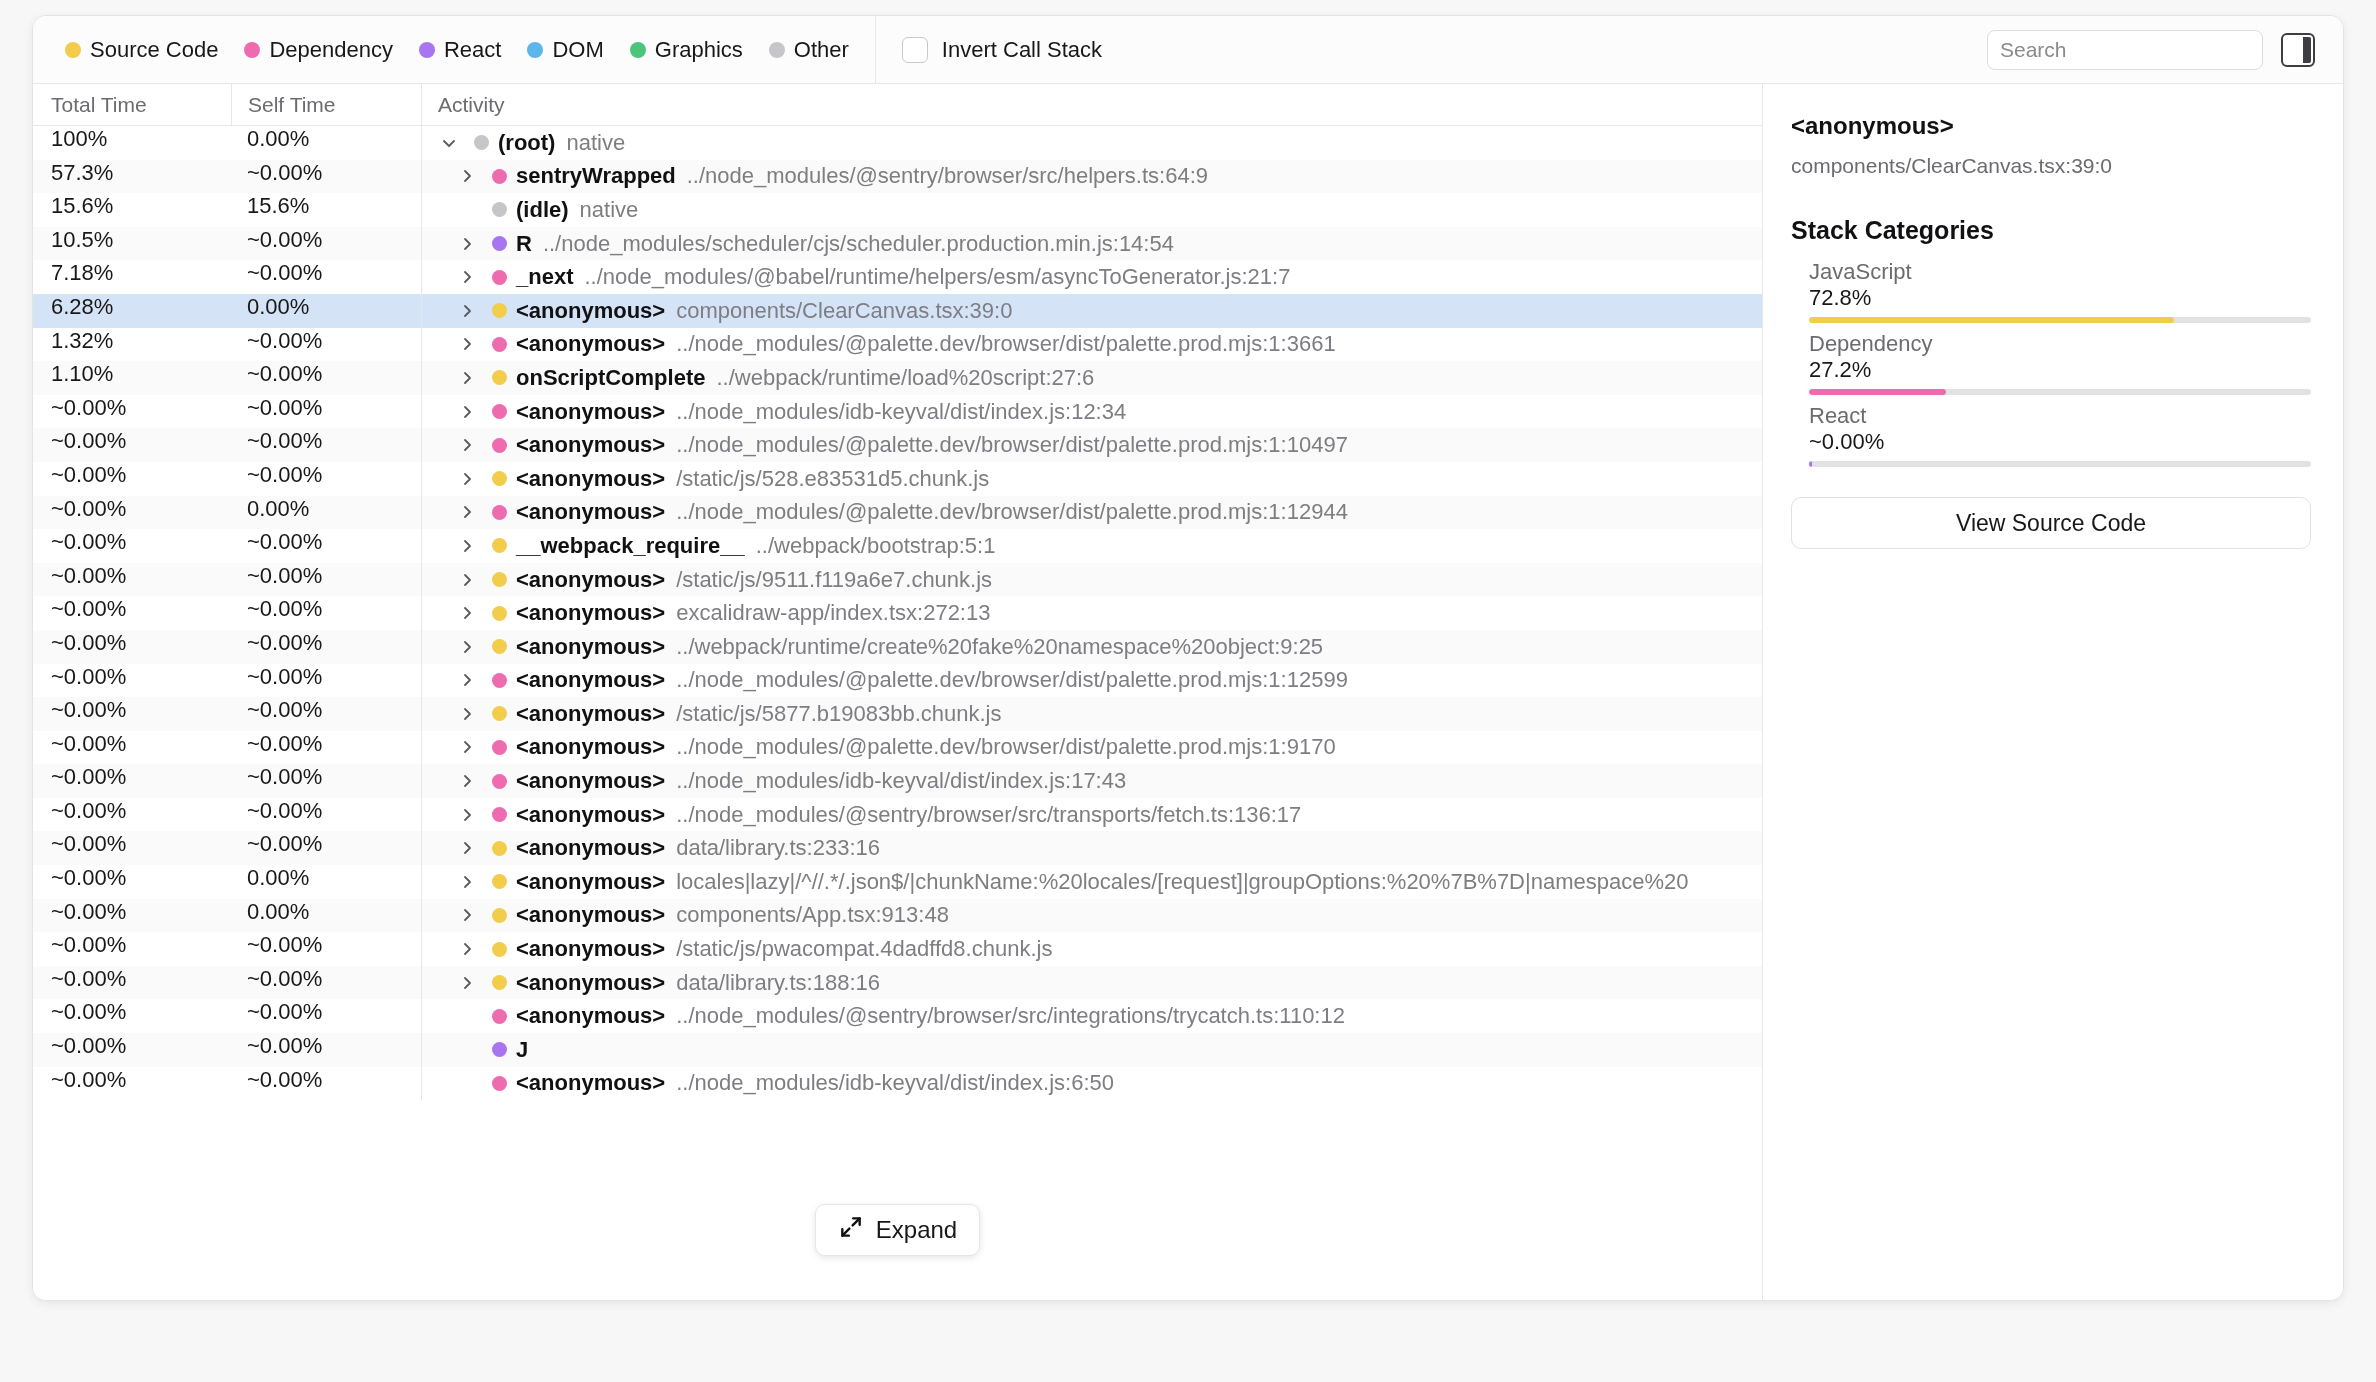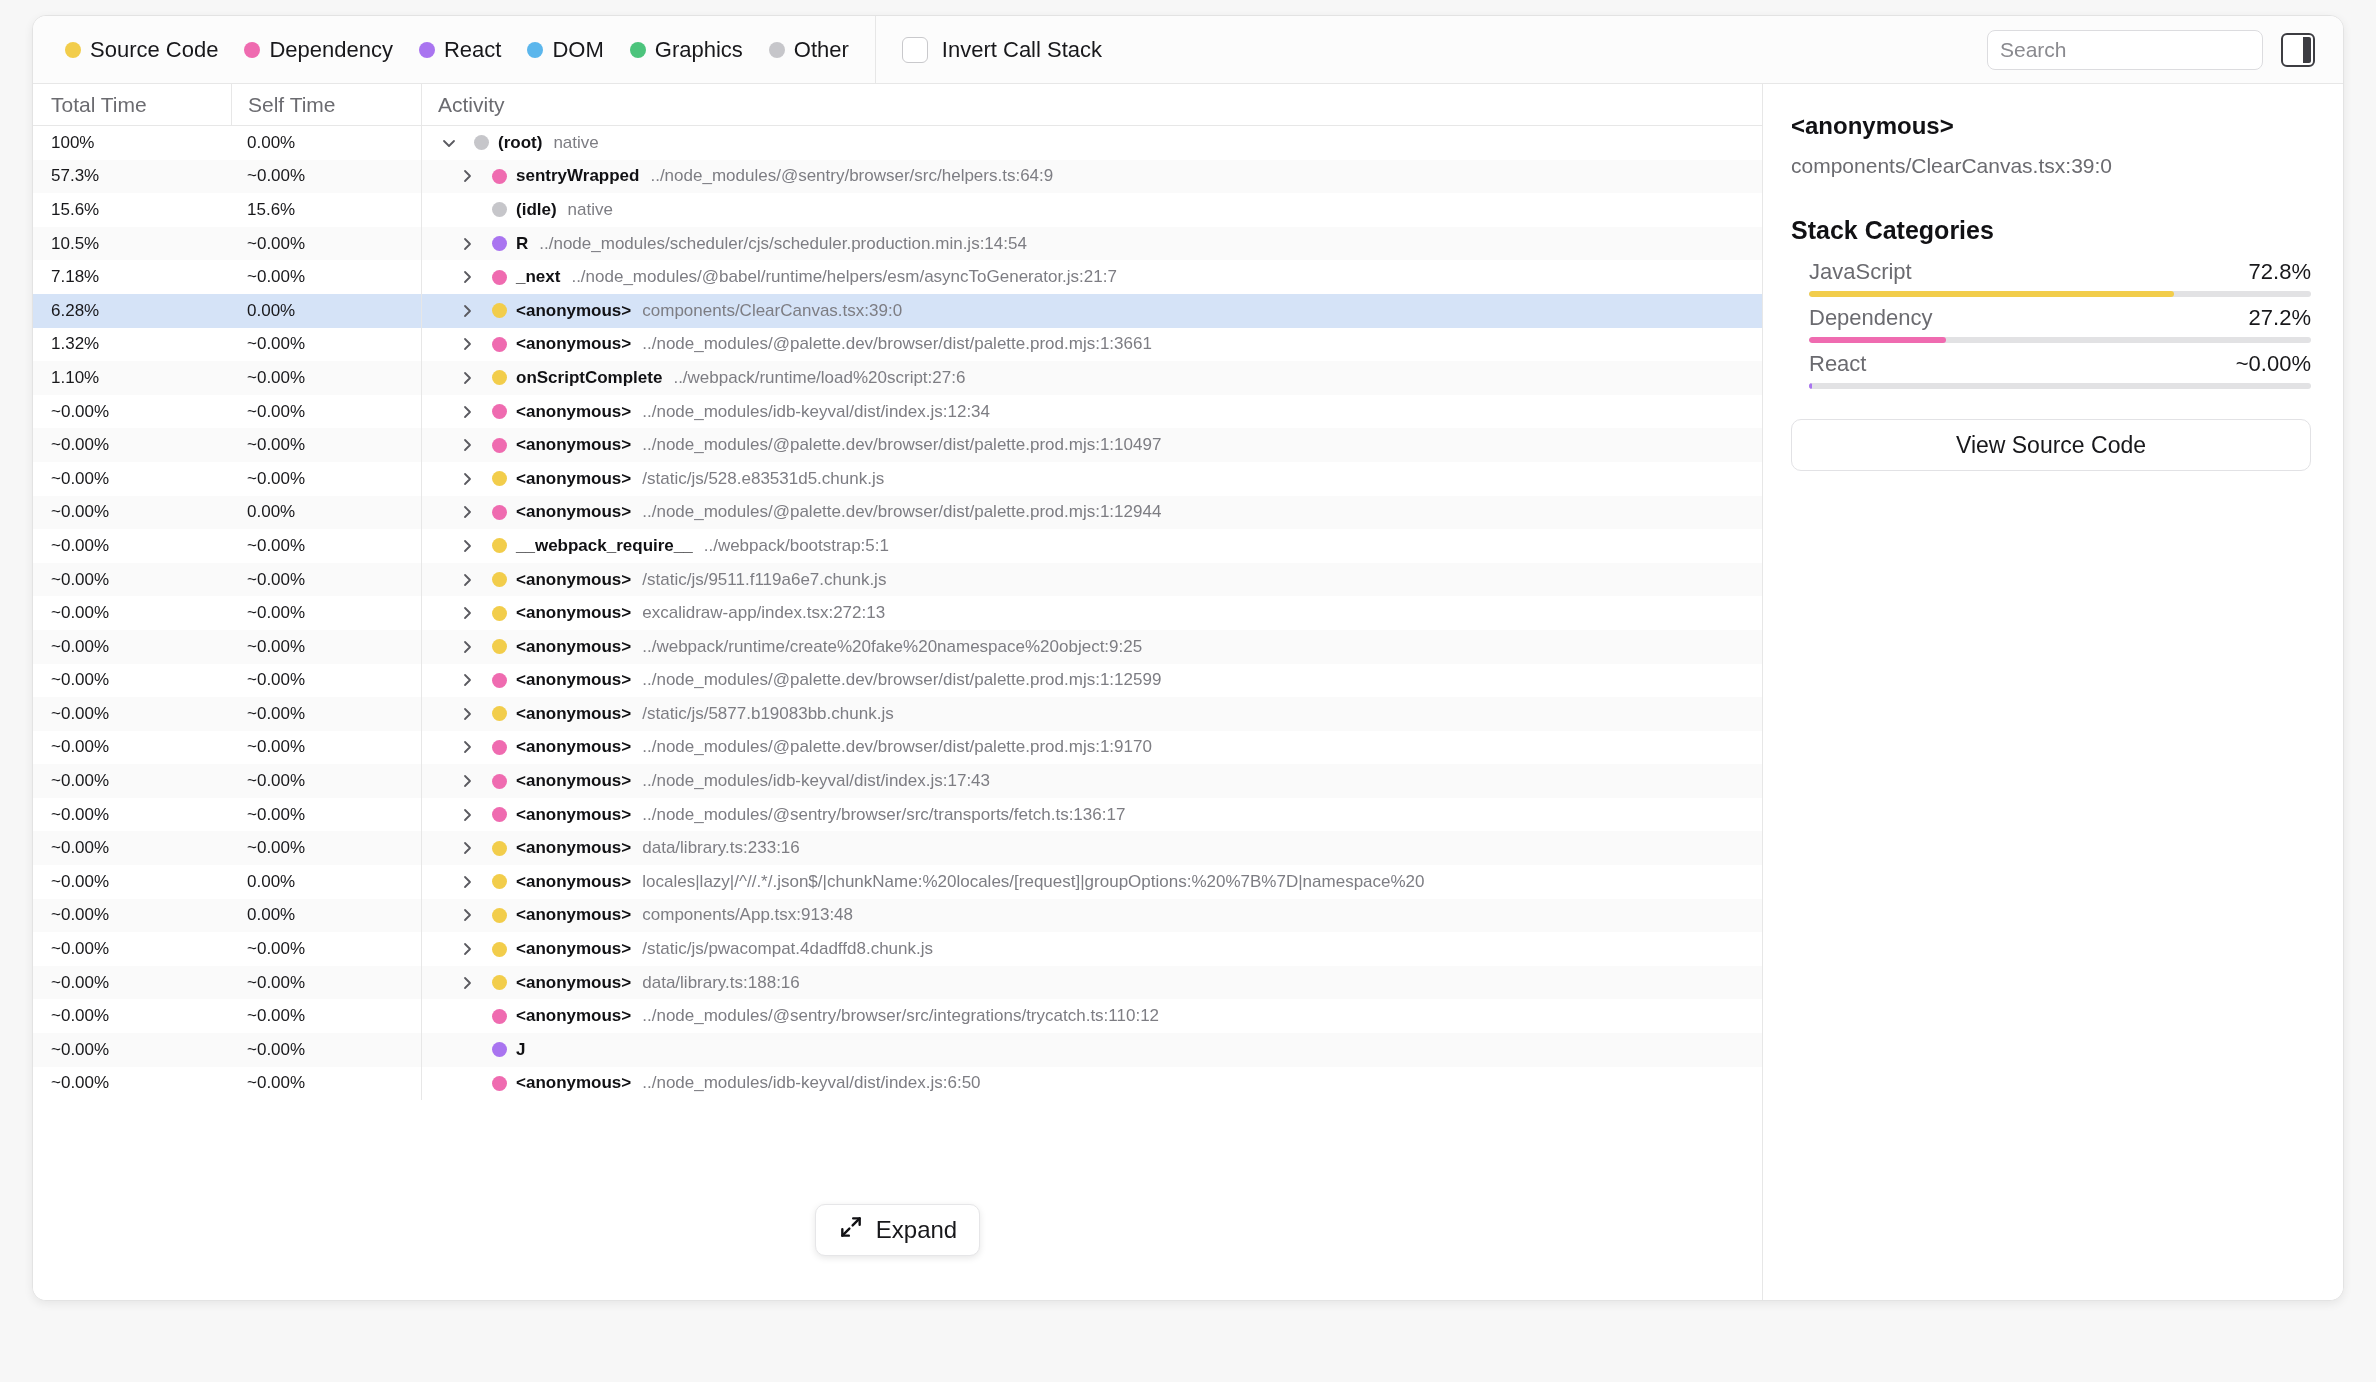--- a/index.html
+++ b/index.html
@@ -122,22 +122,21 @@
     align-items: center;
   }
   .th.total { width: 198px; padding-left: 18px; }
   .th.self  { width: 190px; border-left: 1px solid #e7e7e7; }
   .th.activity { flex: 1 1 auto; border-left: 1px solid #e7e7e7; }
 
   .rows { flex: 0 0 auto; }
   .row {
     display: flex;
     height: 33.6px;
-    align-items: center;
-    font-size: 17px;
+    font-size: 22px;
     color: #18181b;
     white-space: nowrap;
   }
   .row.odd { background: #fafafa; }
   .row.selected { background: #d5e3f7; }
 
   .cell-total { width: 198px; padding-left: 18px; flex: 0 0 198px; }
   .cell-self  { width: 190px; padding-left: 16px; flex: 0 0 190px; }
   .cell-activity {
     flex: 1 1 auto;
@@ -197,21 +196,21 @@
     flex: 0 0 581px;
     border-left: 1px solid #e7e7e7;
     padding: 28px 32px 0 28px;
     background: #fff;
   }
   .sb-title { font-size: 24px; font-weight: 700; color: #111114; margin-bottom: 14px; }
   .sb-sub { font-size: 21px; color: #6b6b70; margin-bottom: 38px; }
   .sb-section { font-size: 25px; font-weight: 700; color: #111114; margin-bottom: 14px; }
 
   .cat { margin: 0 0 8px 18px; }
-  .cat-head { display: flex; justify-content: space-between; align-items: baseline; }
+  .cat-head { display: flex; justify-content: space-between; align-items: baseline; flex-direction: column; }
   .cat-name { font-size: 22px; color: #6b6b70; }
   .cat-val  { font-size: 22px; color: #18181b; }
   .cat-track {
     height: 6px;
     background: #e2e2e4;
     border-radius: 3px;
     margin-top: 6px;
     overflow: hidden;
   }
   .cat-fill { height: 100%; border-radius: 3px; }

